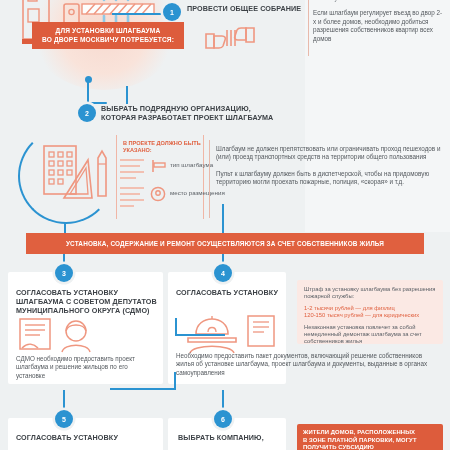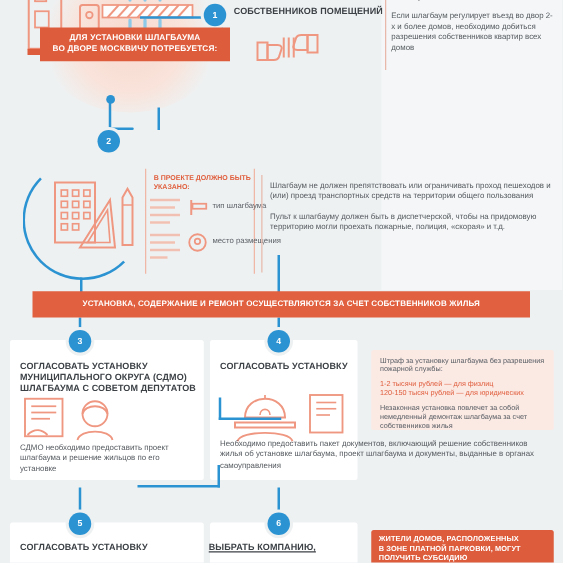--- a/index.html
+++ b/index.html
@@ -135,39 +135,43 @@
   <div class="line" style="left:222px;top:390px;width:2px;height:20px;"></div>
   <div class="line" style="left:175px;top:318px;width:2px;height:18px;"></div>
   <div class="line" style="left:175px;top:334px;width:50px;height:2px;"></div>
   <div class="line" style="left:174px;top:372px;width:2px;height:18px;"></div>
   <div class="line" style="left:110px;top:388px;width:66px;height:2px;"></div>
 
   <div class="bluecircle abs" style="left:163px;top:3px;width:18px;height:18px;">
     <span>1</span>
   </div>
   <div class="steptitle abs" style="left:187px;top:4px;width:125px;">
-    <div>СОБСТВЕННИКОВ ПОМЕЩЕНИЙ</div>
+    <div>ПРОВЕСТИ ОБЩЕЕ СОБРАНИЕ</div>
   </div>
 
   <svg class="abs" style="left:200px;top:22px;" width="60" height="30" viewBox="0 0 60 30">
     <path d="M6 12 h8 v14 h-8 z" fill="none" stroke="#ef9780" stroke-width="1.6"></path>
     <path d="M14 14 h8 c3 0 4 2 3 4 l-2 6 c-1 2 -2 2 -4 2 h-5 z" fill="none" stroke="#ef9780" stroke-width="1.6"></path>
     <path d="M27 8 v16 M31 8 v16 M35 8 v16" stroke="#ef9780" stroke-width="1.6"></path>
     <path d="M54 20 h-8 V6 h8 z" fill="none" stroke="#ef9780" stroke-width="1.6"></path>
     <path d="M46 18 h-8 c-3 0 -4 -2 -3 -4 l2 -6 c1 -2 2 -2 4 -2 h5 z" fill="none" stroke="#ef9780" stroke-width="1.6"></path>
   </svg>
 
   <div class="abs rule-l" style="left:308px;top:-6px;width:1px;height:62px;"></div>
   <div class="abs" style="left:313px;top:-6px;width:132px;">
     <div class="body-txt" style="color:#6d7378;">шлагбаума</div>
     <div class="body-txt" style="margin-top:7px;">Если шлагбаум регулирует въезд во двор 2-х и более домов, необходимо добиться разрешения собственников квартир всех домов</div>
   </div>
 
   <div class="bluecircle abs" style="left:78px;top:104px;width:18px;height:18px;">
     <span>2</span>
+  </div>
+  <div class="steptitle abs" style="left:101px;top:104px;width:200px;">
+    <div>ВЫБРАТЬ ПОДРЯДНУЮ ОРГАНИЗАЦИЮ,</div>
+    <div>КОТОРАЯ РАЗРАБОТАЕТ ПРОЕКТ ШЛАГБАУМА</div>
   </div>
 
   <div class="abs" style="left:18px;top:128px;width:92px;height:92px;border-radius:50%;border:2px solid #2b93d1;border-top-color:transparent;border-right-color:transparent;"></div>
   <svg class="abs" style="left:42px;top:140px;" width="72" height="70" viewBox="0 0 72 70">
     <rect x="2" y="6" width="32" height="48" fill="none" stroke="#ef9780" stroke-width="1.6"></rect>
     <g fill="none" stroke="#ef9780" stroke-width="1.3">
       <rect x="7" y="12" width="5" height="5"></rect>
         <rect x="16" y="12" width="5" height="5"></rect>
         <rect x="25" y="12" width="5" height="5"></rect>
       <rect x="7" y="21" width="5" height="5"></rect>
@@ -226,22 +230,22 @@
   <div class="bigbanner">
     <span>УСТАНОВКА, СОДЕРЖАНИЕ И РЕМОНТ ОСУЩЕСТВЛЯЮТСЯ ЗА СЧЕТ СОБСТВЕННИКОВ ЖИЛЬЯ</span>
   </div>
 
   <div class="whitecard" style="left:8px;top:272px;width:155px;height:112px;"></div>
   <div class="bluecircle abs" style="left:55px;top:264px;width:18px;height:18px;">
     <span>3</span>
   </div>
   <div class="steptitle abs" style="left:16px;top:288px;width:148px;">
     <div>СОГЛАСОВАТЬ УСТАНОВКУ</div>
+    <div>ШЛАГБАУМА С СОВЕТОМ ДЕПУТАТОВ</div>
     <div>МУНИЦИПАЛЬНОГО ОКРУГА (СДМО)</div>
-    <div>ШЛАГБАУМА С СОВЕТОМ ДЕПУТАТОВ</div>
   </div>
   <svg class="abs" style="left:18px;top:318px;" width="110" height="36" viewBox="0 0 110 36">
     <rect x="2" y="1" width="30" height="30" fill="none" stroke="#ef9780" stroke-width="1.5"></rect>
     <g stroke="#ef9780" stroke-width="1.4">
       <line x1="7" y1="7" x2="27" y2="7"></line>
         <line x1="7" y1="12" x2="27" y2="12"></line>
       <line x1="7" y1="17" x2="22" y2="17"></line>
     </g>
     <path d="M4 30 c6 -6 12 -4 16 0" fill="none" stroke="#ef9780" stroke-width="1.6"></path>
     <circle cx="58" cy="13" r="10" fill="none" stroke="#ef9780" stroke-width="1.5"></circle>
@@ -284,21 +288,21 @@
     <span>5</span>
   </div>
   <div class="steptitle abs" style="left:16px;top:433px;width:148px;">
     <div>СОГЛАСОВАТЬ УСТАНОВКУ</div>
   </div>
 
   <div class="whitecard" style="left:168px;top:418px;width:118px;height:40px;"></div>
   <div class="bluecircle abs" style="left:214px;top:410px;width:18px;height:18px;">
     <span>6</span>
   </div>
-  <div class="steptitle abs" style="left:167px;top:433px;width:115px;text-decoration:underline;">
+  <div class="steptitle abs" style="left:178px;top:433px;width:115px;">
     <div>ВЫБРАТЬ КОМПАНИЮ,</div>
   </div>
 
   <div class="redbox" style="left:297px;top:424px;width:146px;height:34px;">
     <div class="t">
       <div>ЖИТЕЛИ ДОМОВ, РАСПОЛОЖЕННЫХ</div>
       <div>В ЗОНЕ ПЛАТНОЙ ПАРКОВКИ, МОГУТ</div>
       <div>ПОЛУЧИТЬ СУБСИДИЮ</div>
     </div>
   </div>

